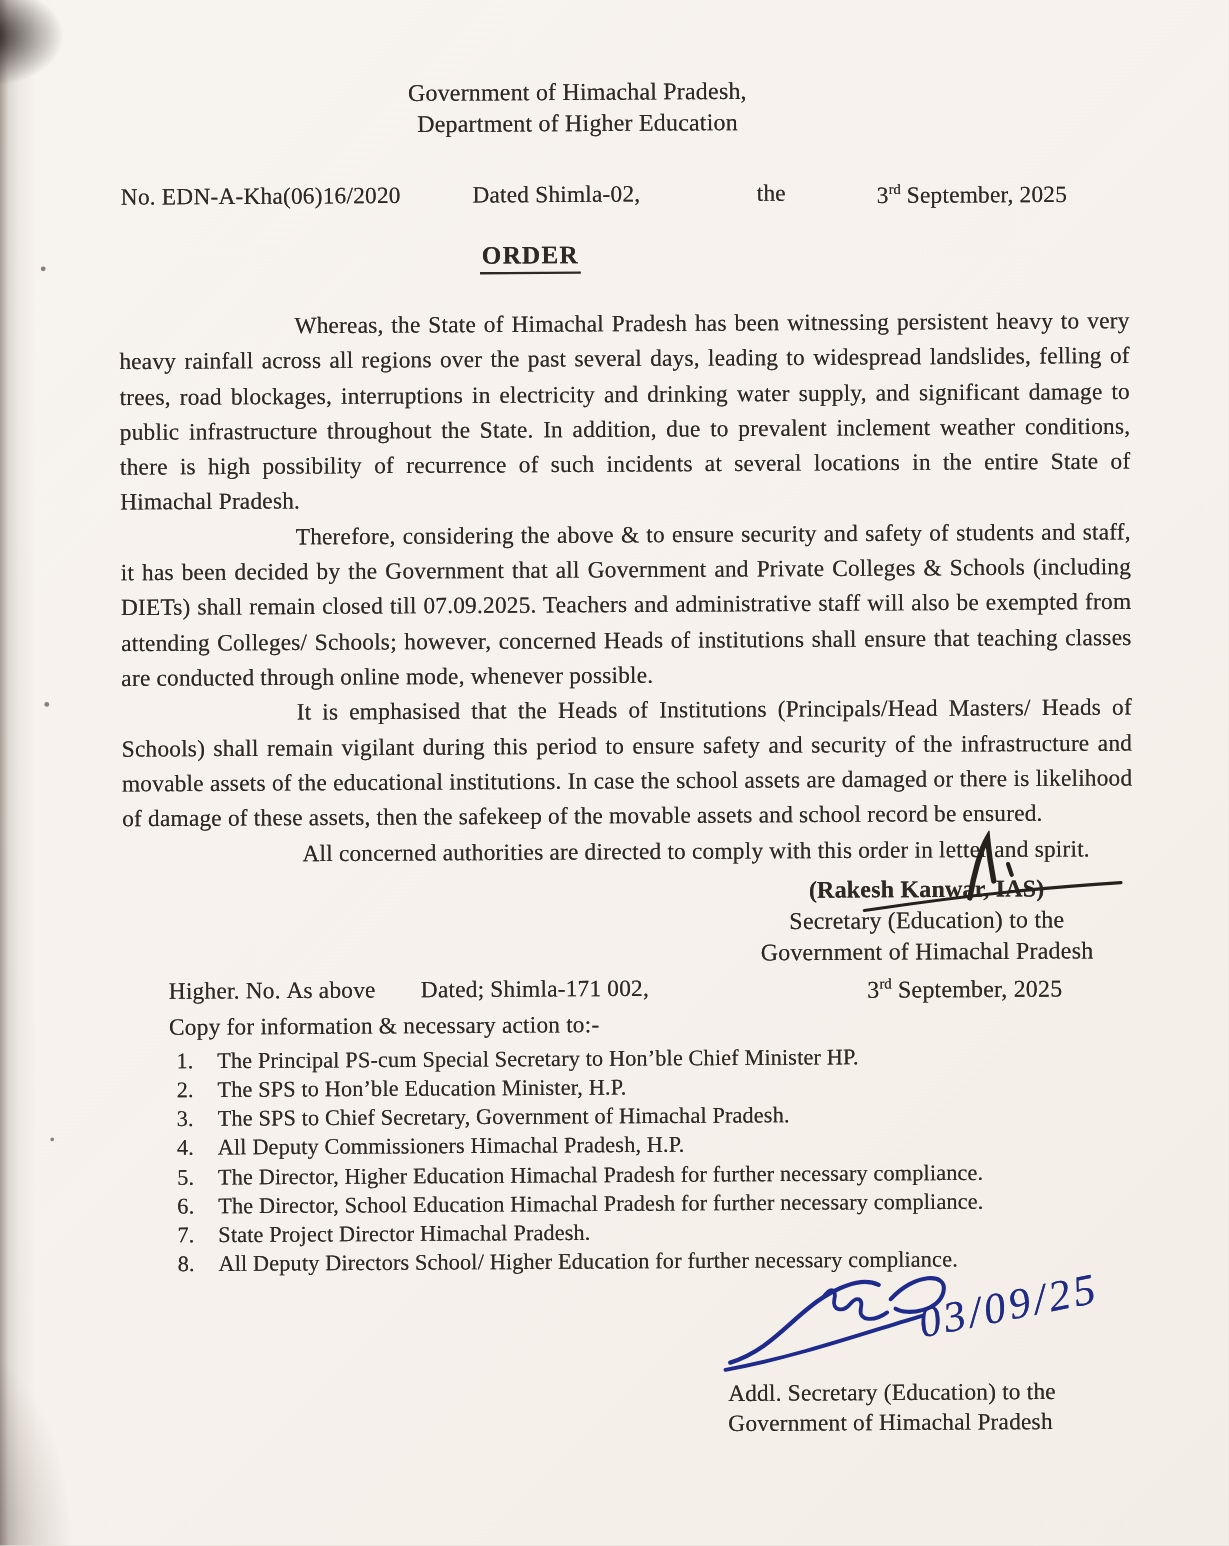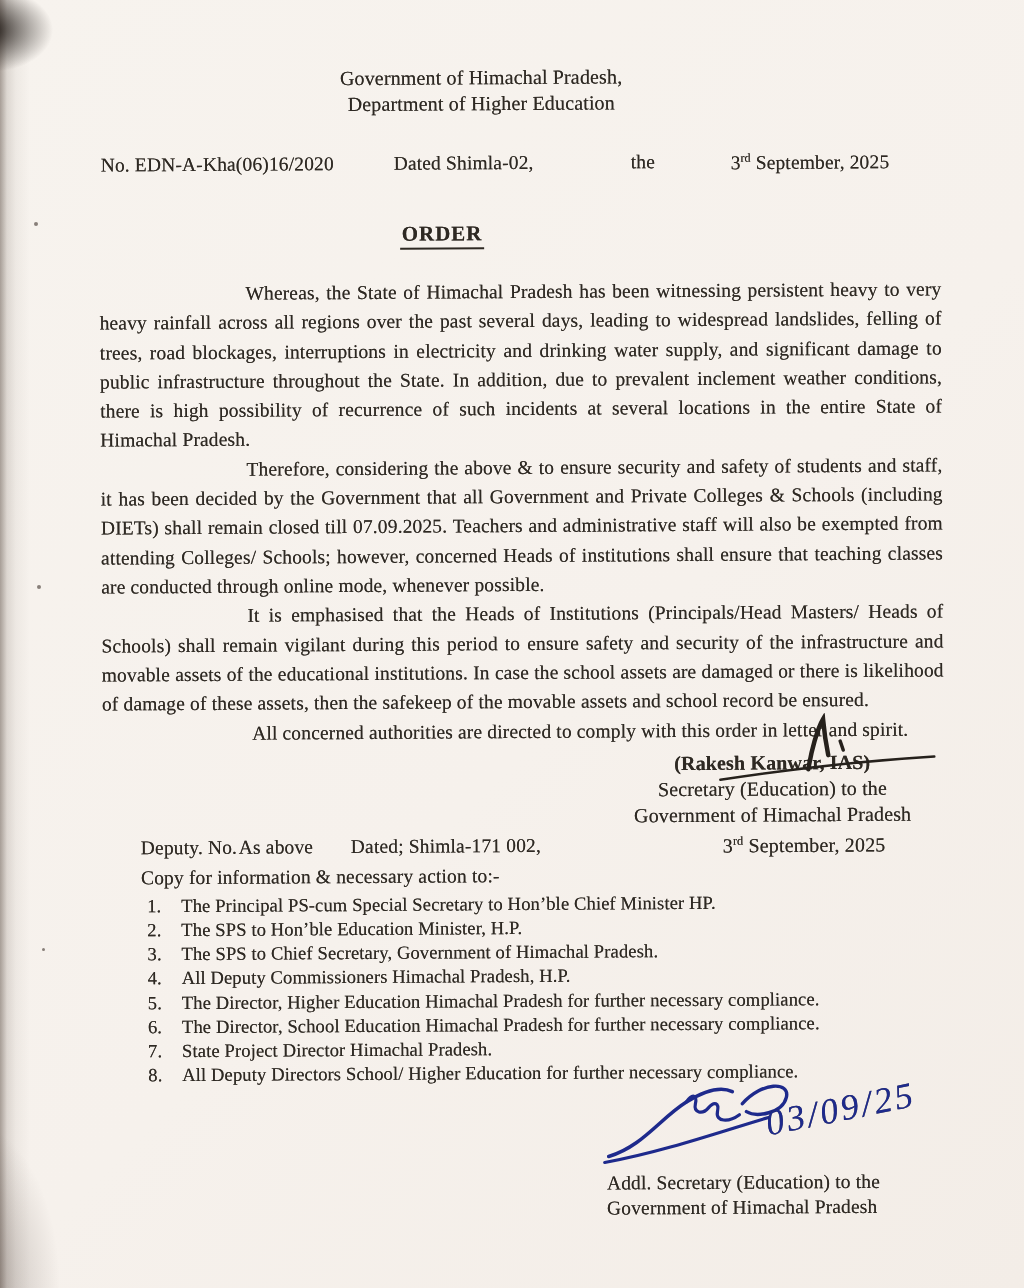--- a/index.html
+++ b/index.html
@@ -34,21 +34,21 @@
   .ref-row{ position:relative; margin-top:36px; height:30px; white-space:nowrap; }
   .ref-row .abs{ position:absolute; top:0; }
   .ref-no{ left:2px; }
   .dated-place{ left:295px; }
   .dated-the{ left:488px;margin-left:44px; }
   .order-date{ left:632px; }
   sup.ord{ font-size:.62em; vertical-align:super; letter-spacing:0;font-family:Liberation Serif, serif; }
   .order-title{ text-align:center; transform:translateX(-78px); margin-top:18px; }
   .order-title span{
     display:inline-block; font-weight:bold; font-size:21px; letter-spacing:1px;
-    border-bottom:2px solid #2e2923; padding:0 2px 1px;margin-top:21px;
+    border-bottom:2px solid #2e2923; padding:0 2px 1px;
   }
   .order-body{ margin-top:28px; }
   .order-body p{ margin:0; text-align:justify; text-indent:146px; line-height:29.3px; }
   .comply{ margin:1px 0 0; text-indent:150px; line-height:29.3px; }
   .sign-block{
     position:relative; width:308px; margin:4px 18px 0 auto;
     text-align:center; font-size:20px; line-height:26px;
   }
   .sign-block .sig-name{ font-weight:bold; }
   .sig-scribble{ position:absolute; top:-36px; right:-14px; pointer-events:none; }
@@ -110,21 +110,21 @@
           <path d="M150,28 l3,9" stroke-width="3.5"></path>
           <path d="M30,66 C85,58 170,48 244,44" stroke-width="2.6"></path>
         </g>
       </svg>
       <div class="sig-name">(Rakesh Kanwar, IAS)</div>
       <div>Secretary (Education) to the</div>
       <div>Government of Himachal Pradesh</div>
     </div>
 
     <div class="endst-row">
-      <span class="abs endst-label">Deputy. No.</span>
+      <span class="abs endst-label">Higher. No.</span>
       <span class="abs endst-value">As above</span>
       <span class="abs endst-dated">Dated; Shimla-171 002,</span>
       <span class="abs endst-date"><span>3</span><sup class="ord">rd</sup><span> September, 2025</span></span>
     </div>
 
     <p class="copy-line">Copy for information &amp; necessary action to:-</p>
 
     <div class="recipients">
 
         <div class="recipient">

